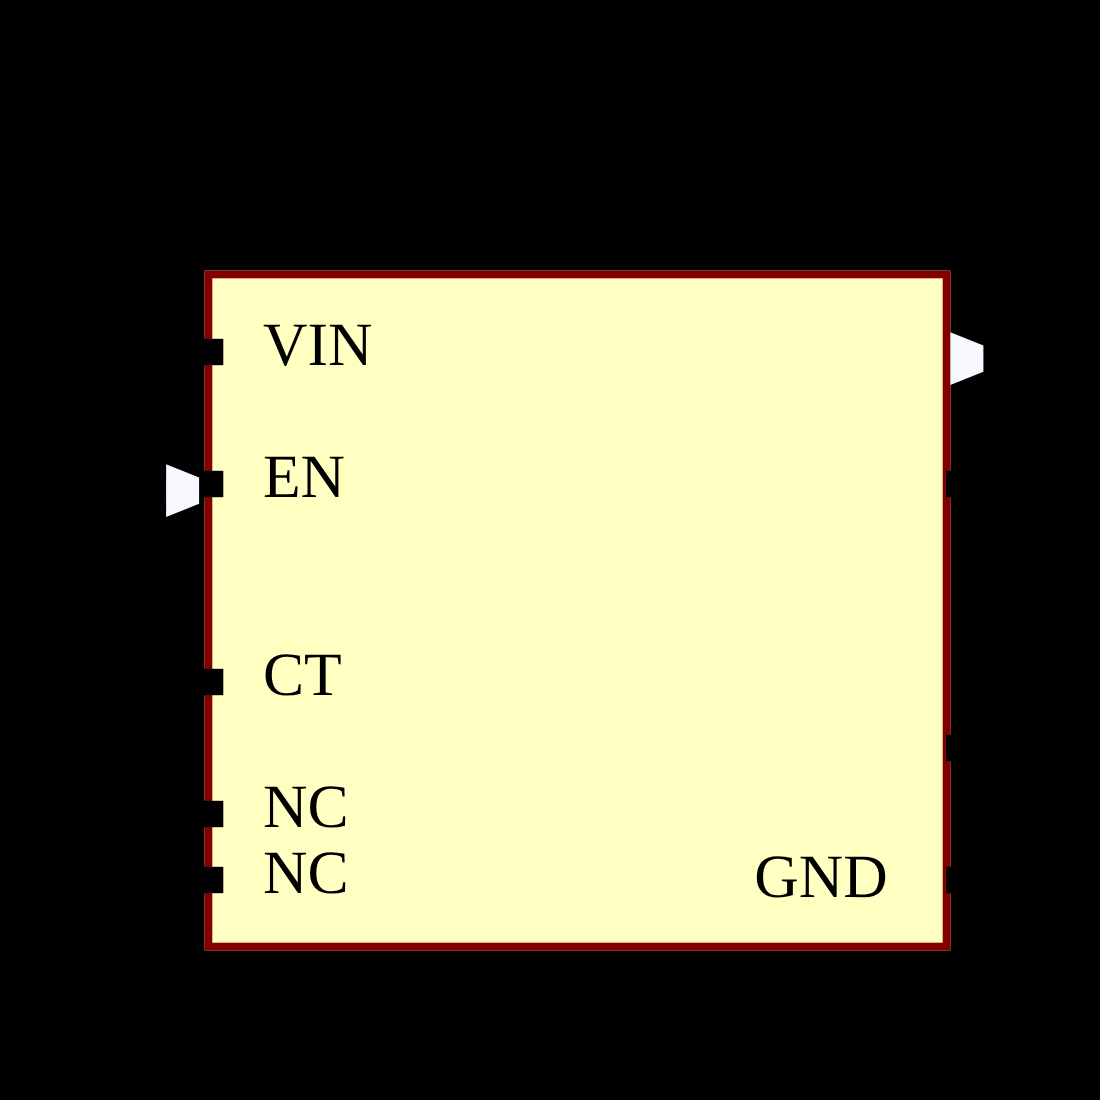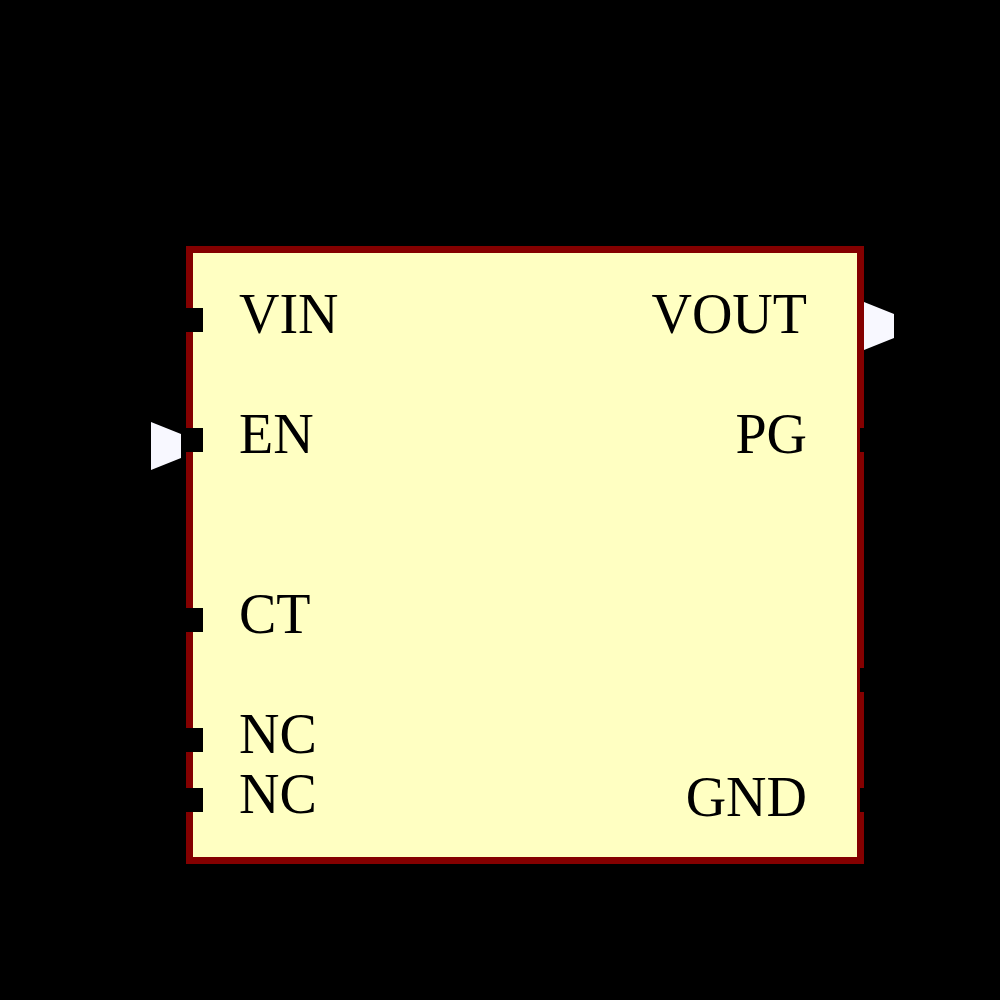--- a/index.html
+++ b/index.html
@@ -73,17 +73,15 @@
 
   <div class="arrow-right" style="left:127px; top:398px;"></div>
   <div class="arrow-right" style="left:840px; top:278px;"></div>
 
   <div class="pin-label left" style="top:290px;">VIN</div>
   <div class="pin-label left" style="top:590px;">CT</div>
   <div class="pin-label left" style="top:410px;">EN</div>
   <div class="pin-label left" style="top:710px;">NC</div>
   <div class="pin-label left" style="top:770px;">NC</div>
 
-  <div class="pin-label right" style="top:290px;">VOUT</div>
-  <div class="pin-label right" style="top:410px;">PG</div>
   <div class="pin-label right" style="top:773px;text-align:center;">GND</div>
 
 </div>
 
 </body></html>

